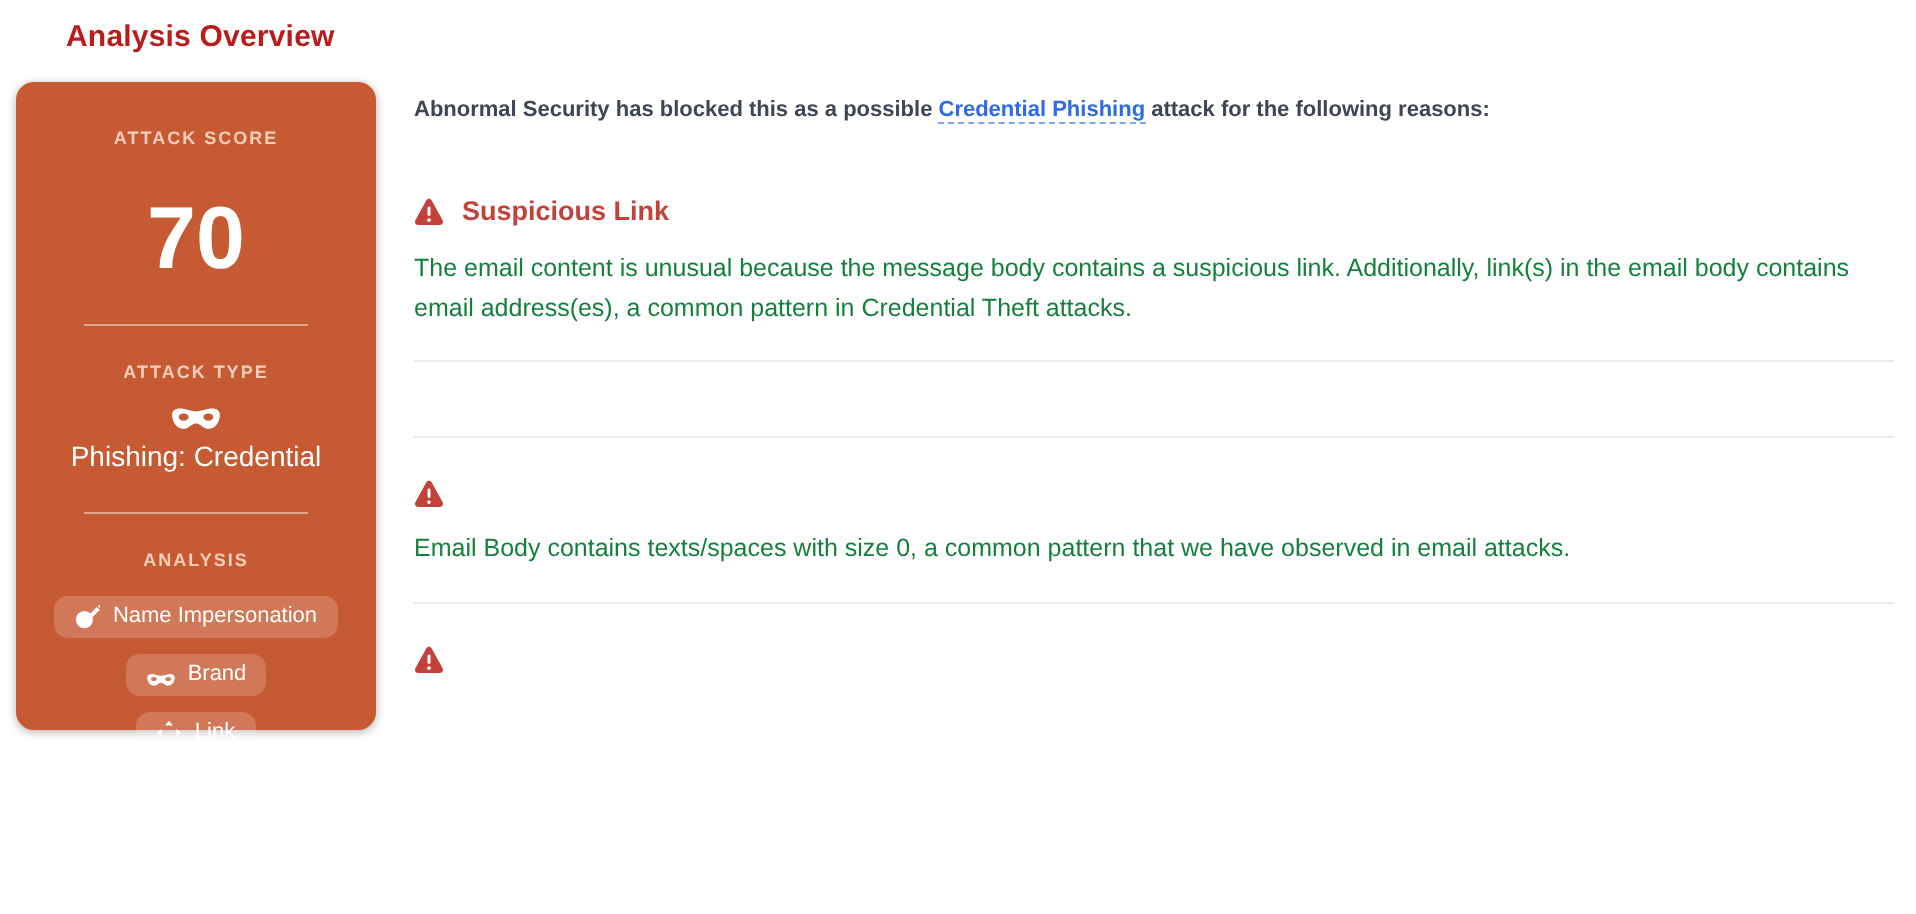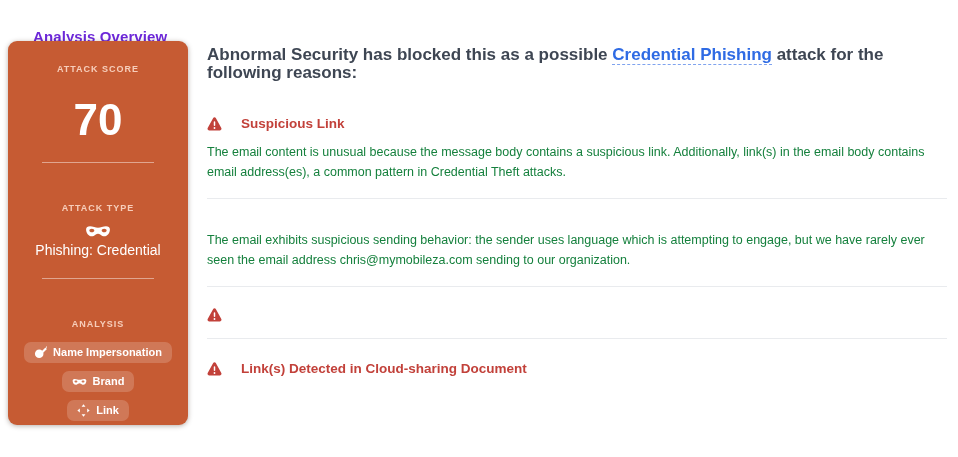--- a/index.html
+++ b/index.html
@@ -3,66 +3,66 @@
 <meta charset="utf-8">
 <style>
   html,body{margin:0;padding:0;}
   body{
     width:958px;height:457px;position:relative;overflow:hidden;
     background:#ffffff;
     font-family:"Liberation Sans","DejaVu Sans",sans-serif;
     -webkit-font-smoothing:antialiased;
   }
   .page-title{
-    position:absolute;left:33px;top:28px;margin:0;
-    font-size:15px;font-weight:700;color:#6d28d9;letter-spacing:.1px;
+    position:absolute;left:33px;top:10px;margin:0;
+    font-size:15px;font-weight:700;color:#b91c1c;letter-spacing:.1px;
   }
   
   .score-card{
-    position:absolute;left:8px;top:41px;width:180px;height:384px;
+    position:absolute;left:8px;top:41px;width:180px;height:324px;
     background:#C65B33;border-radius:9px;
     box-shadow:0 1px 5px rgba(50,30,15,.35);
     display:flex;flex-direction:column;align-items:center;
     box-sizing:border-box;padding-top:23px;color:#fff;text-align:center;
   }
   .card-label{
     font-size:9px;font-weight:700;letter-spacing:1px;
     color:rgba(255,226,210,.85);text-transform:uppercase;
   }
   .score-value{
     font-size:44px;font-weight:700;line-height:1;margin-top:24px;color:#fff;
   }
   .card-divider{
     width:112px;height:0;border:none;border-top:1px solid rgba(255,255,255,.45);
     margin:0;margin-top:20px;
   }
-  .m-label{margin-top:40px;}
+  .m-label{margin-top:18px;}
   .mask-wrap{margin-top:12px;height:12px;display:flex;align-items:center;}
   .attack-type{margin-top:5px;font-size:14px;font-weight:400;color:#ffffff;}
   .badges{margin-top:13px;display:flex;flex-direction:column;align-items:center;gap:8px;}
   .badge{
-    display:inline-flex;align-items:center;gap:6px;
+    display:inline-flex;align-items:flex-end;gap:6px;
     background:rgba(255,255,255,.18);
     border-radius:7px;padding:4px 10px;
-    font-size:11px;font-weight:700;color:#fff;line-height:13px;
+    font-size:11px;font-weight:400;color:#fff;line-height:13px;
   }
   .badge svg{display:block;}
   
   .content{position:absolute;left:207px;top:46px;width:740px;}
   .intro{
-    margin:0 0 12px 0;font-size:17px;font-weight:600;color:#3E4653;line-height:18px;
+    margin:0 0 12px 0;font-size:11px;font-weight:600;color:#3E4653;line-height:18px;
   }
   .intro a{
     color:#2F6BE4;text-decoration:none;border-bottom:1.5px dashed #7FA3EF;
     cursor:pointer;font-weight:600;
   }
   .reason{border-bottom:1px solid #E9EBEE;padding:21px 0 16px 0;}
   .reason:last-child{border-bottom:none;}
   .reason-head{
-    display:flex;align-items:center;gap:19px;margin:0;
+    display:flex;align-items:center;gap:9px;margin:0;
     font-size:13.5px;font-weight:700;color:#C2413A;line-height:17px;
   }
   .reason-head svg{flex:0 0 auto;display:block;}
   .reason-body{
     margin:11px 0 0 0;font-size:12.5px;color:#15803d;line-height:19.5px;
     font-weight:400;max-width:745px;
   }
 </style>
 </head>
 <body>
@@ -126,40 +126,39 @@
           <rect x="7.2" y="4.6" width="1.6" height="5" rx="0.8" fill="#ffffff"></rect>
           <circle cx="8" cy="11.8" r="1" fill="#ffffff"></circle>
         </svg>
       </span>
       <span>Suspicious Link</span>
     </h2>
     <p class="reason-body">The email content is unusual because the message body contains a suspicious link. Additionally, link(s) in the email body contains email address(es), a common pattern in Credential Theft attacks.</p>
   </section>
 
   <section class="reason">
-    <p class="reason-body">The email exhibits suspicious sending behavior: the sender uses language which is attempting to engage, but we have rarely ever seen the email address chris@mymobileza.com sending to our organization.</p>
+  </section>
+
+  <section class="reason">
+    <h2 class="reason-head">
+      <span>
+        <svg width="15" height="14" viewBox="0 0 16 15">
+          <path d="M6.6 1.2 L.7 11.9 C.1 13 .9 14.4 2.1 14.4 H13.9 C15.1 14.4 15.9 13 15.3 11.9 L9.4 1.2 C8.8 .1 7.2 .1 6.6 1.2 Z" fill="#C2413A"></path>
+          <rect x="7.2" y="4.6" width="1.6" height="5" rx="0.8" fill="#ffffff"></rect>
+          <circle cx="8" cy="11.8" r="1" fill="#ffffff"></circle>
+        </svg>
+      </span>
+    </h2>
+    <p class="reason-body">Email Body contains texts/spaces with size 0, a common pattern that we have observed in email attacks.</p>
   </section>
 
   <section class="reason">
     <h2 class="reason-head">
       <span>
         <svg width="15" height="14" viewBox="0 0 16 15">
           <path d="M6.6 1.2 L.7 11.9 C.1 13 .9 14.4 2.1 14.4 H13.9 C15.1 14.4 15.9 13 15.3 11.9 L9.4 1.2 C8.8 .1 7.2 .1 6.6 1.2 Z" fill="#C2413A"></path>
           <rect x="7.2" y="4.6" width="1.6" height="5" rx="0.8" fill="#ffffff"></rect>
           <circle cx="8" cy="11.8" r="1" fill="#ffffff"></circle>
         </svg>
       </span>
     </h2>
   </section>
-
-  <section class="reason">
-    <h2 class="reason-head">
-      <span>
-        <svg width="15" height="14" viewBox="0 0 16 15">
-          <path d="M6.6 1.2 L.7 11.9 C.1 13 .9 14.4 2.1 14.4 H13.9 C15.1 14.4 15.9 13 15.3 11.9 L9.4 1.2 C8.8 .1 7.2 .1 6.6 1.2 Z" fill="#C2413A"></path>
-          <rect x="7.2" y="4.6" width="1.6" height="5" rx="0.8" fill="#ffffff"></rect>
-          <circle cx="8" cy="11.8" r="1" fill="#ffffff"></circle>
-        </svg>
-      </span>
-      <span>Link(s) Detected in Cloud-sharing Document</span>
-    </h2>
-  </section>
 </main>
 
 </body></html>

